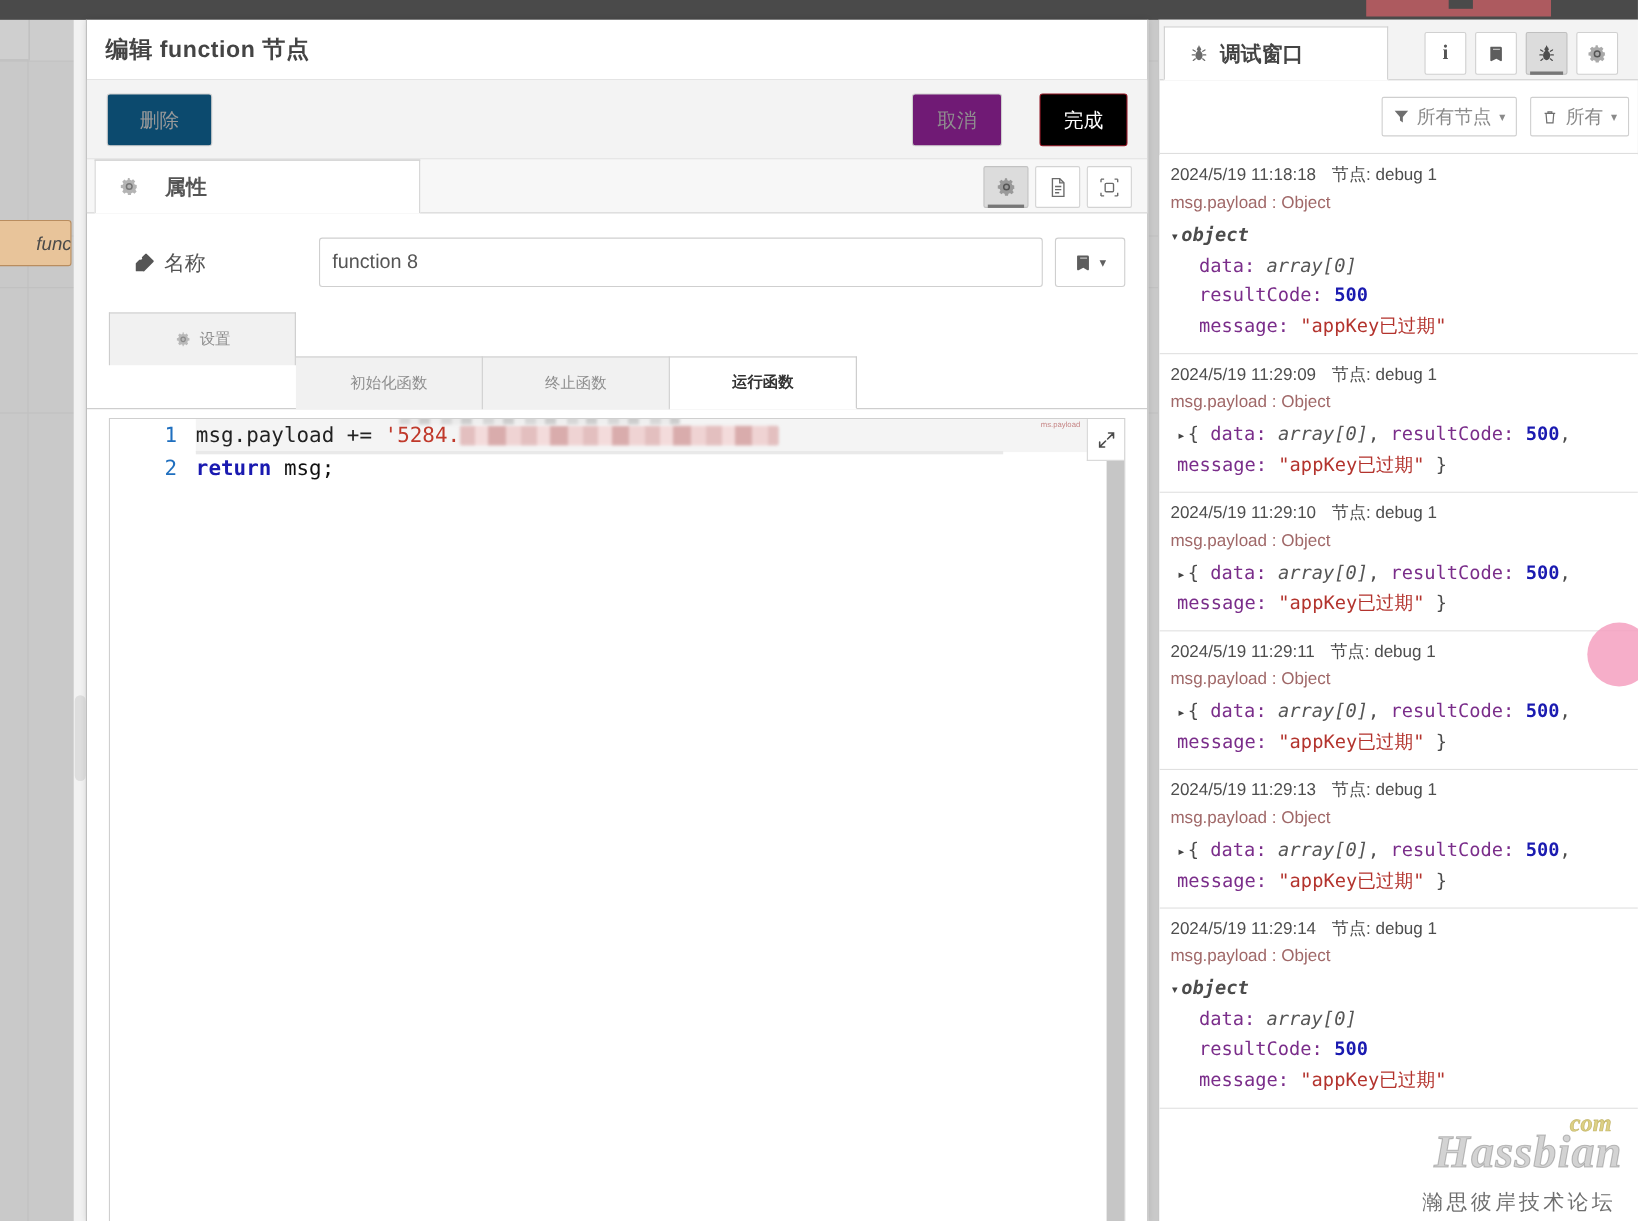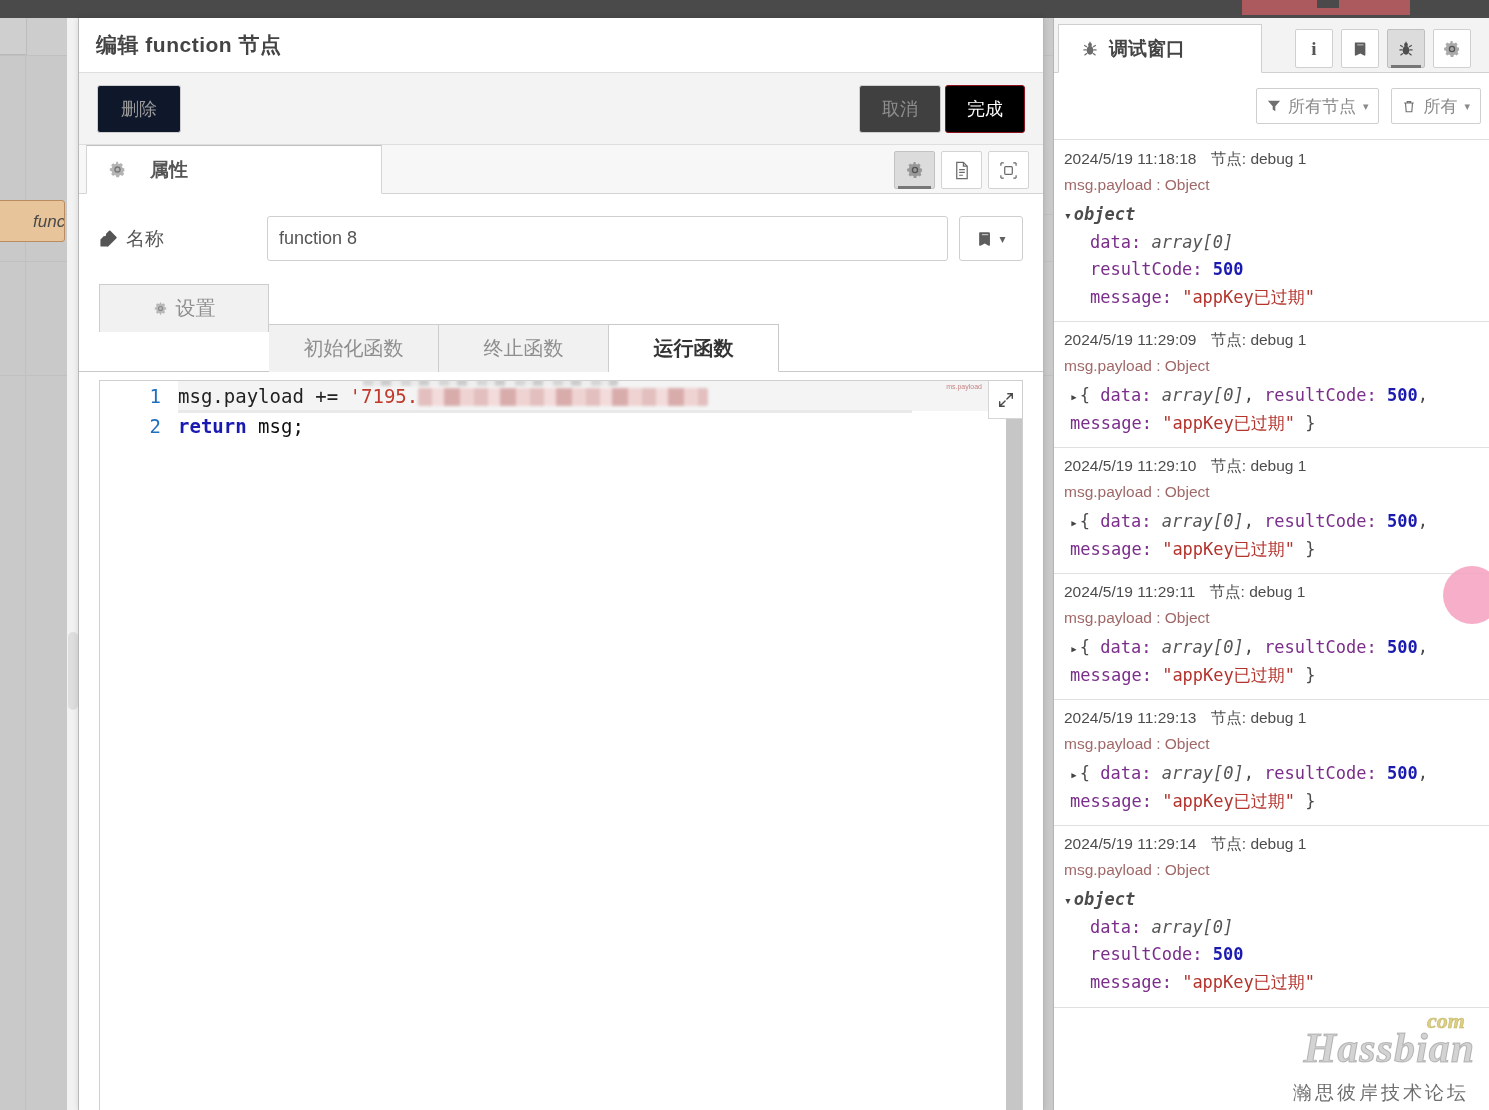--- a/index.html
+++ b/index.html
@@ -82,27 +82,27 @@
   .dialog-toolbar {
     height: 72px; background: #f3f3f3; border-bottom: 1px solid #dedede;
     display: flex; align-items: center; padding: 0 18px;
   }
   .btn {
     font-family: "Liberation Sans", sans-serif;
     font-size: 18px; cursor: pointer; border-radius: 3px;
     display: inline-flex; align-items: center; justify-content: center;
   }
   .btn-delete {
-    width: 84px; height: 48px; background: #0f172a;
+    width: 96px; height: 48px; background: #0c4a6e;
     border: 1px solid #cfcfcf; color: #9a9a9a;
   }
   .toolbar-spacer { flex: 1; }
   .btn-cancel {
-    width: 82px; height: 48px; background: #404040;
-    border: 1px solid #cfcfcf; color: #8f8f8f; margin-right: 4px;
+    width: 82px; height: 48px; background: #701a75;
+    border: 1px solid #cfcfcf; color: #8f8f8f; margin-right: 34px;
   }
   .btn-done {
     width: 80px; height: 48px; background: #000000;
     border: 1px solid #8e1220; color: #ffffff;
   }
 
   
   .prop-tabstrip {
     position: relative; height: 49px; background: #f7f7f7;
     border-bottom: 1px solid #d4d4d4;
@@ -123,21 +123,21 @@
     cursor: pointer; color: #6a6a6a;
   }
   .icon-btn.sel { background: #dcdcdc; border-color: #c2c2c2; position: relative; }
   .icon-btn.sel::after {
     content: ""; position: absolute; left: 3px; right: 3px; bottom: -1px;
     height: 3px; background: #777777;
   }
 
   
   .name-row {
-    display: flex; align-items: center; padding: 22px 20px 12px 20px; gap: 0;
+    display: flex; align-items: center; padding: 22px 20px 12px 20px; gap: 0; margin-left: 23px;
   }
   .name-label {
     width: 168px; display: flex; align-items: center; gap: 8px;
     font-size: 19px; color: #555555;
   }
   .name-input {
     flex: 1; height: 45px; border: 1px solid #cfcfcf; border-radius: 3px;
     font-family: "Liberation Sans", sans-serif; font-size: 18px;
     color: #555555; padding: 0 11px; outline: none; background: #fff;
   }
@@ -150,21 +150,21 @@
 
   
   .fn-tabs {
     display: flex; padding: 0 20px; margin-top: 10px;
     border-bottom: 1px solid #c9c9c9; position: relative;
   }
   .fn-tab {
     height: 48px; min-width: 170px; padding: 0 19px;
     display: flex; align-items: center; justify-content: center; gap: 8px;
     background: #f1f1f1; border: 1px solid #cdcdcd; border-bottom: none;
-    font-size: 20px; color: #8e8e8e; cursor: pointer;
+    font-size: 14px; color: #8e8e8e; cursor: pointer;
     margin-right: 0px; position: relative; top: 1px;
   }
   .fn-tab + .fn-tab { border-left: none; margin-top: 40px; }
   .fn-tab.active {
     background: #ffffff; color: #333333; font-weight: bold;
     border-color: #c9c9c9; border-bottom: 1px solid #ffffff;
     z-index: 2;
   }
 
   
@@ -443,21 +443,21 @@
       </div>
     </div>
 
     <div class="editor-wrap">
       <div class="gutter">
         <div class="gutter-num">1</div>
         <div class="gutter-num">2</div>
       </div>
 
       <div class="code-area">
-        <div class="code-line hl"><span class="tok-prop">msg.payload </span><span class="tok-op">+= </span><span class="tok-str">'7195.</span><span class="redact"></span><span class="redact-top"></span></div>
+        <div class="code-line hl"><span class="tok-prop">msg.payload </span><span class="tok-op">+= </span><span class="tok-str">'5284.</span><span class="redact"></span><span class="redact-top"></span></div>
         <div class="code-line"><span class="tok-kw">return </span><span class="tok-var">msg;</span></div>
       </div>
       <div class="code-underline"></div>
 
       <div class="editor-watermark">
         <span class="wm-red">ms.payload</span>
       </div>
 
       <div class="editor-expand">
         <svg width="18" height="18" viewBox="0 0 20 20" fill="none" stroke="#4b4b4b" stroke-width="1.6" stroke-linecap="round">

